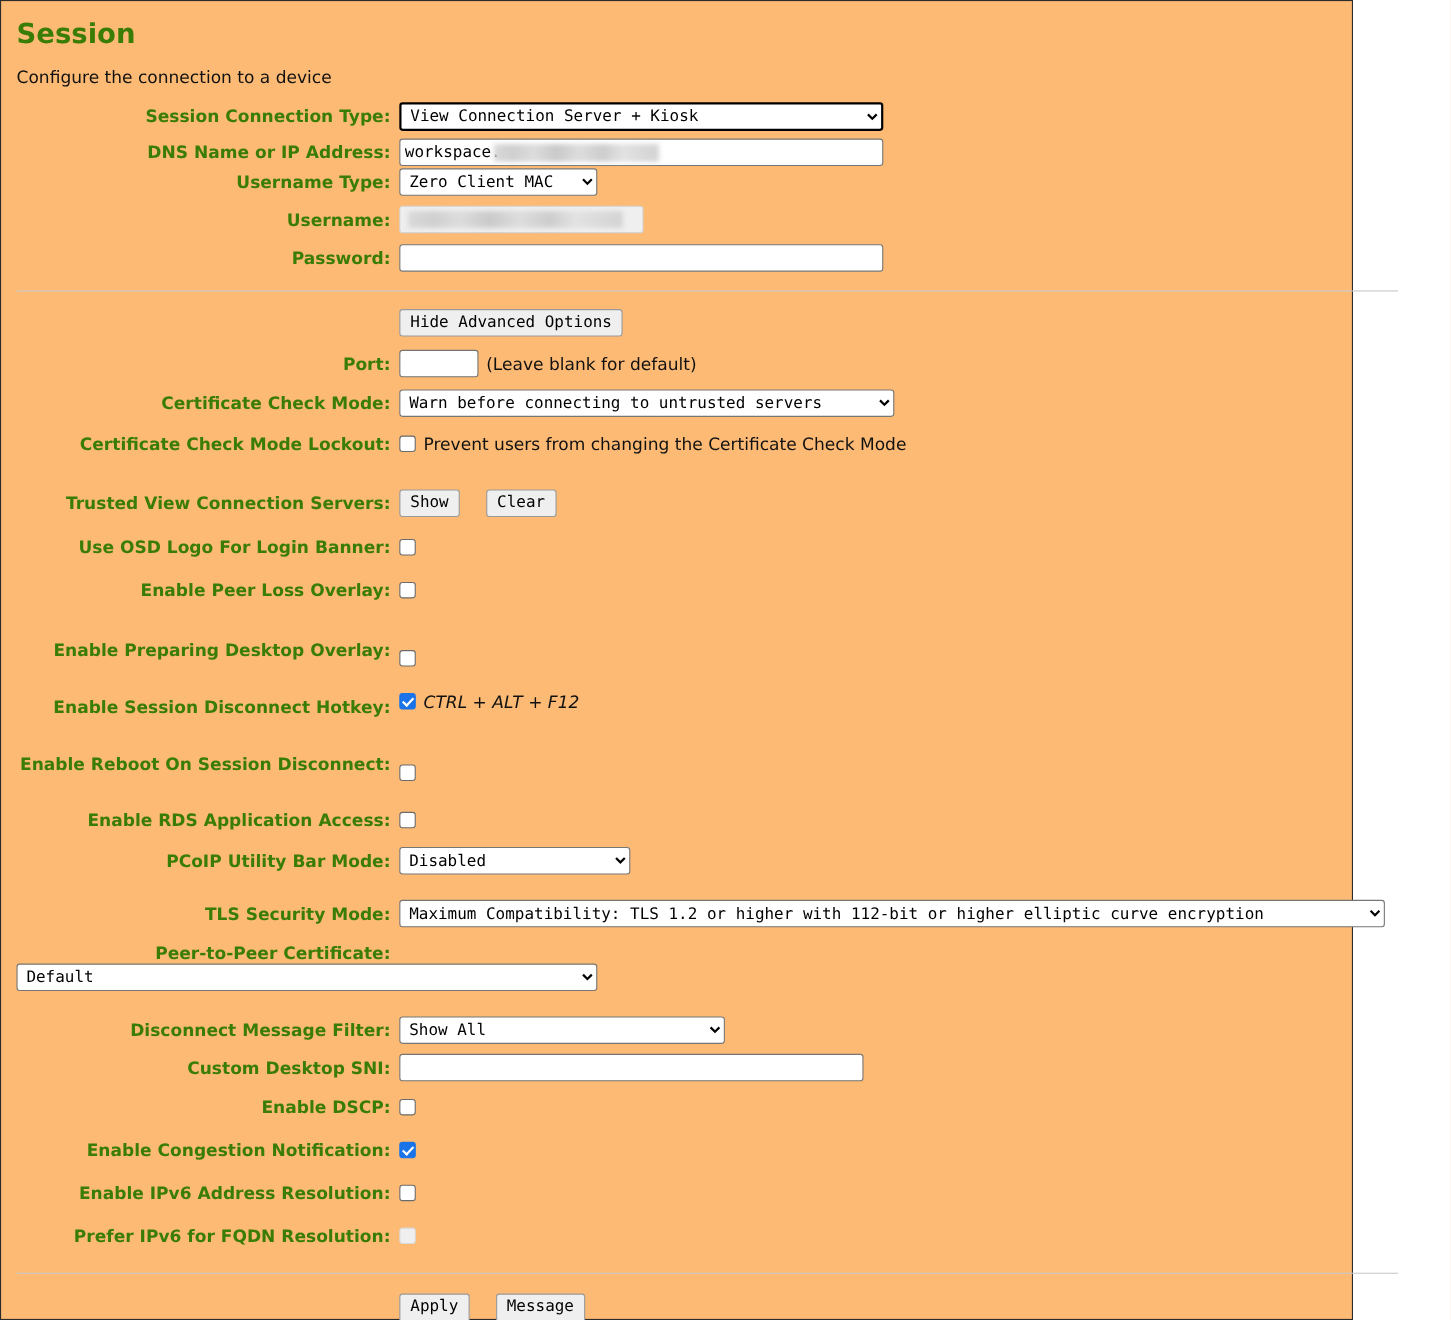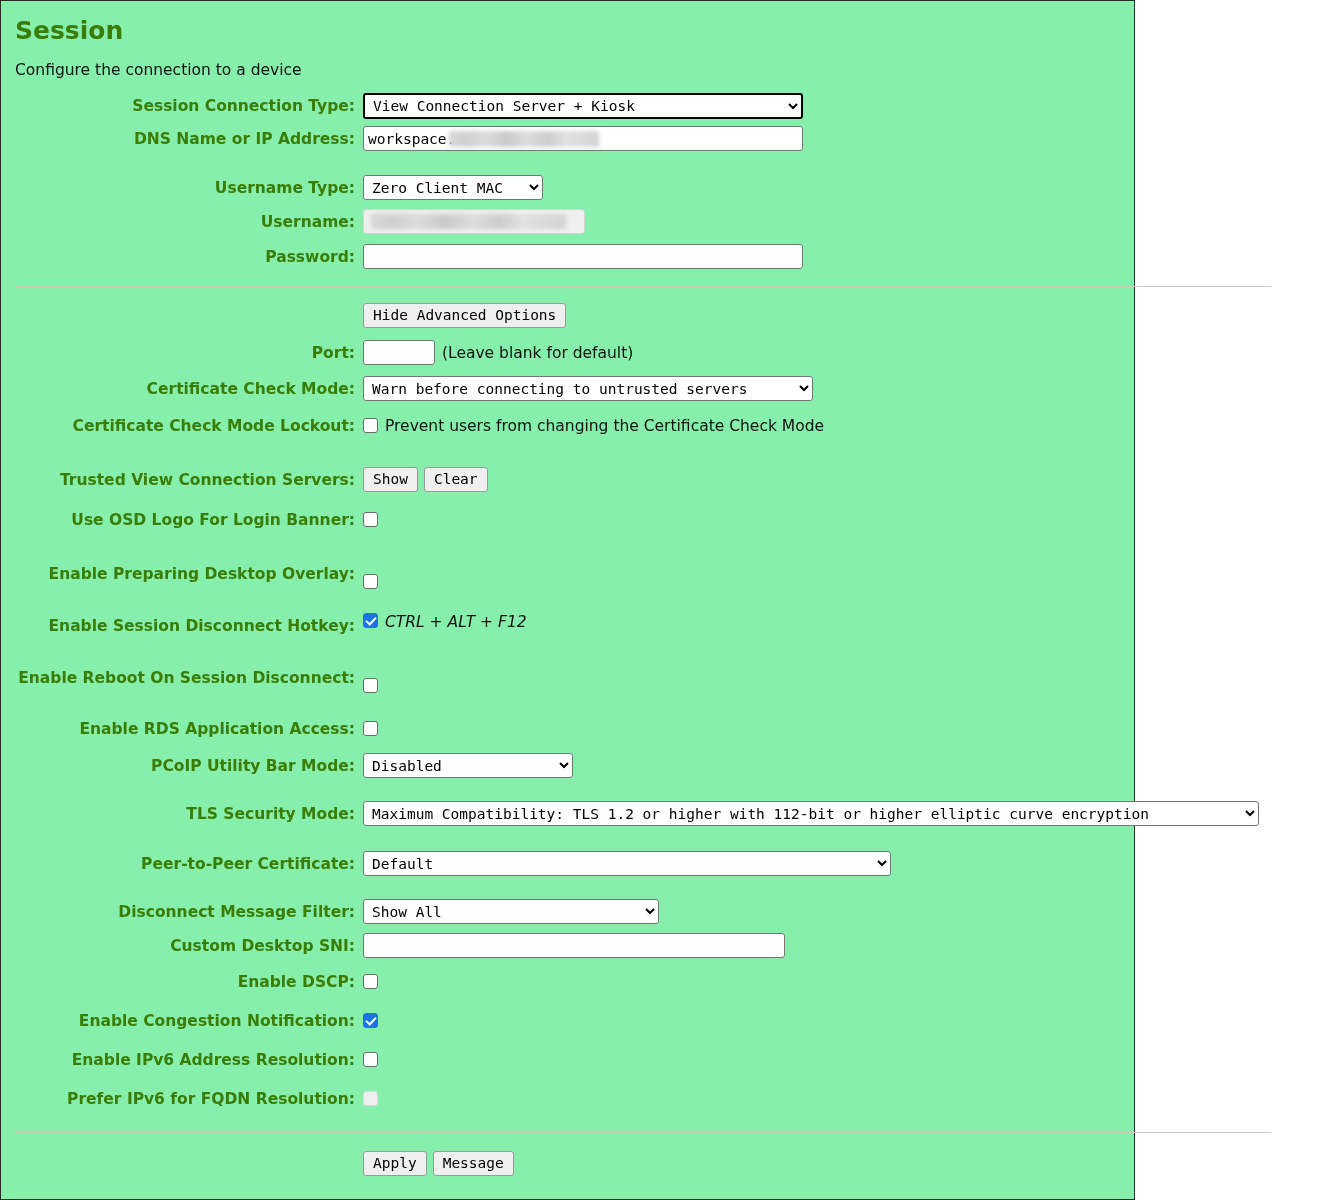--- a/index.html
+++ b/index.html
@@ -7,24 +7,24 @@
   body {
     width: 1319px;
     height: 1200px;
     background: #ffffff;
     font-family: "DejaVu Sans", sans-serif;
     font-size: 15px;
     color: #000000;
     overflow: hidden;
   }
   .page {
-    width: 1135px;
+    width: 1230px;
     height: 1200px;
     border: 1px solid #2b2b2b;
-    background: #86efac;
+    background: #fdba74;
     padding: 0;
     position: relative;
   }
   .inner { padding: 14px 14px 0 14px; }
 
   .page-title {
     color: #3a7d06;
     font-family: "DejaVu Sans", sans-serif;
     font-weight: bold;
     font-size: 25px;
@@ -186,21 +186,21 @@
 
   hr.div {
     border: none;
     border-top: 1px solid #c9c9c9;
     margin: 0;
     height: 1px;
     width: 1256px;
     margin-left: 0px;
   }
 
-  .btnrow { display: flex; gap: 6px; }
+  .btnrow { display: flex; gap: 24px; }
 </style>
 </head>
 <body>
 
 <div class="page">
   <div class="inner">
 
     <h1 class="page-title">Session</h1>
     <div class="page-subtitle">Configure the connection to a device</div>
 
@@ -218,21 +218,21 @@
       <div class="row" style="margin-top:7px;">
         <div class="lbl">DNS Name or IP Address:</div>
         <div class="ctl">
           <span class="dns-wrap">
             <input class="txt w-dns" type="text" value="workspace." style="">
             <span class="redact"></span>
           </span>
         </div>
       </div>
 
-      <div class="row" style="margin-top:23px;">
+      <div class="row" style="margin-top:1px;">
         <div class="lbl">Username Type:</div>
         <div class="ctl">
           <select class="sel w-usertype">
             <option>Zero Client MAC</option>
           </select>
         </div>
       </div>
 
       <div class="row" style="margin-top:8px;">
         <div class="lbl">Username:</div>
@@ -297,20 +297,26 @@
         </div>
       </div>
 
       <div class="row" style="margin-top:14px;">
         <div class="lbl">Use OSD Logo For Login Banner:</div>
         <div class="ctl">
           <span class="cb"></span>
         </div>
       </div>
 
+      <div class="row" style="margin-top:13px;">
+        <div class="lbl">Enable Peer Loss Overlay:</div>
+        <div class="ctl">
+          <span class="cb"></span>
+        </div>
+      </div>
 
       <div class="row" style="margin-top:28px;">
         <div class="lbl">Enable Preparing Desktop Overlay:</div>
         <div class="ctl" style="align-items:center; min-height:42px;">
           <span class="cb"></span>
         </div>
       </div>
 
       <div class="row" style="margin-top:10px;">
         <div class="lbl">Enable Session Disconnect Hotkey:</div>
@@ -347,21 +353,21 @@
 
       <div class="row">
         <div class="lbl">TLS Security Mode:</div>
         <div class="ctl">
           <select class="sel w-tls">
             <option>Maximum Compatibility: TLS 1.2 or higher with 112-bit or higher elliptic curve encryption</option>
           </select>
         </div>
       </div>
 
-      <div class="row" style="margin-top:24px;">
+      <div class="row" style="margin-top:10px;flex-direction:column;">
         <div class="lbl">Peer-to-Peer Certificate:</div>
         <div class="ctl">
           <select class="sel w-p2p">
             <option>Default</option>
           </select>
         </div>
       </div>
 
       <div style="height:22px;"></div>
 

